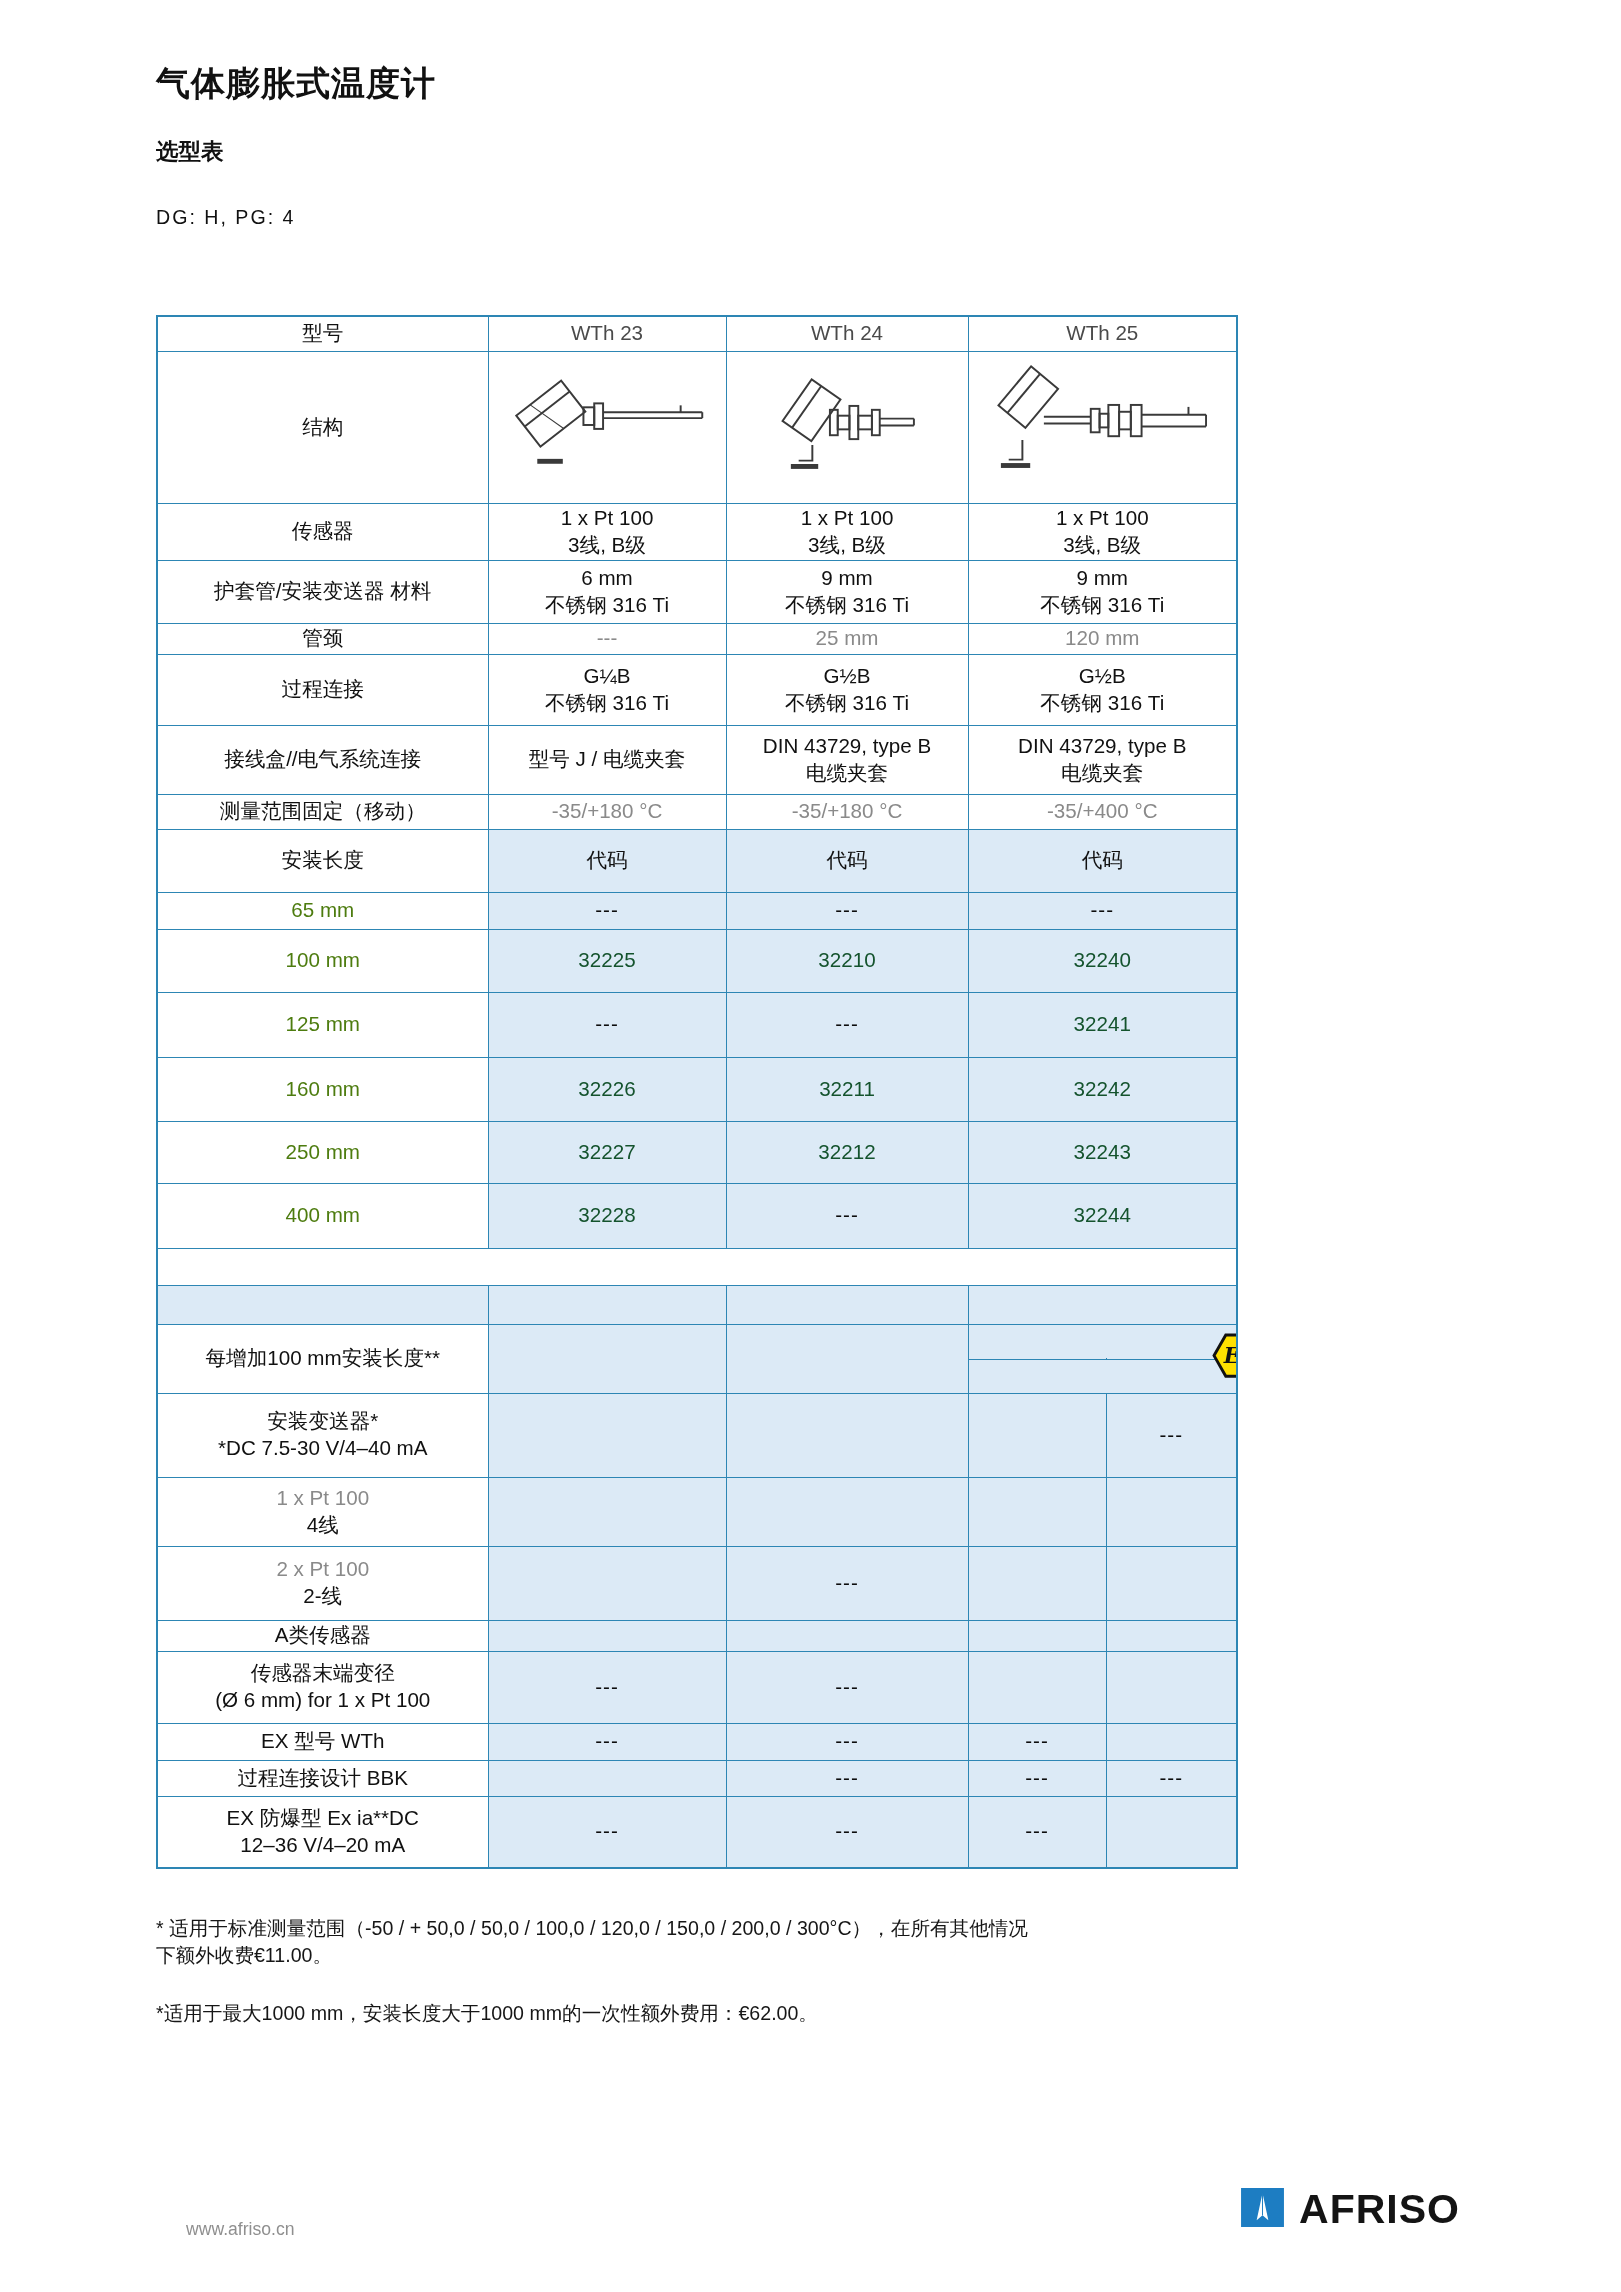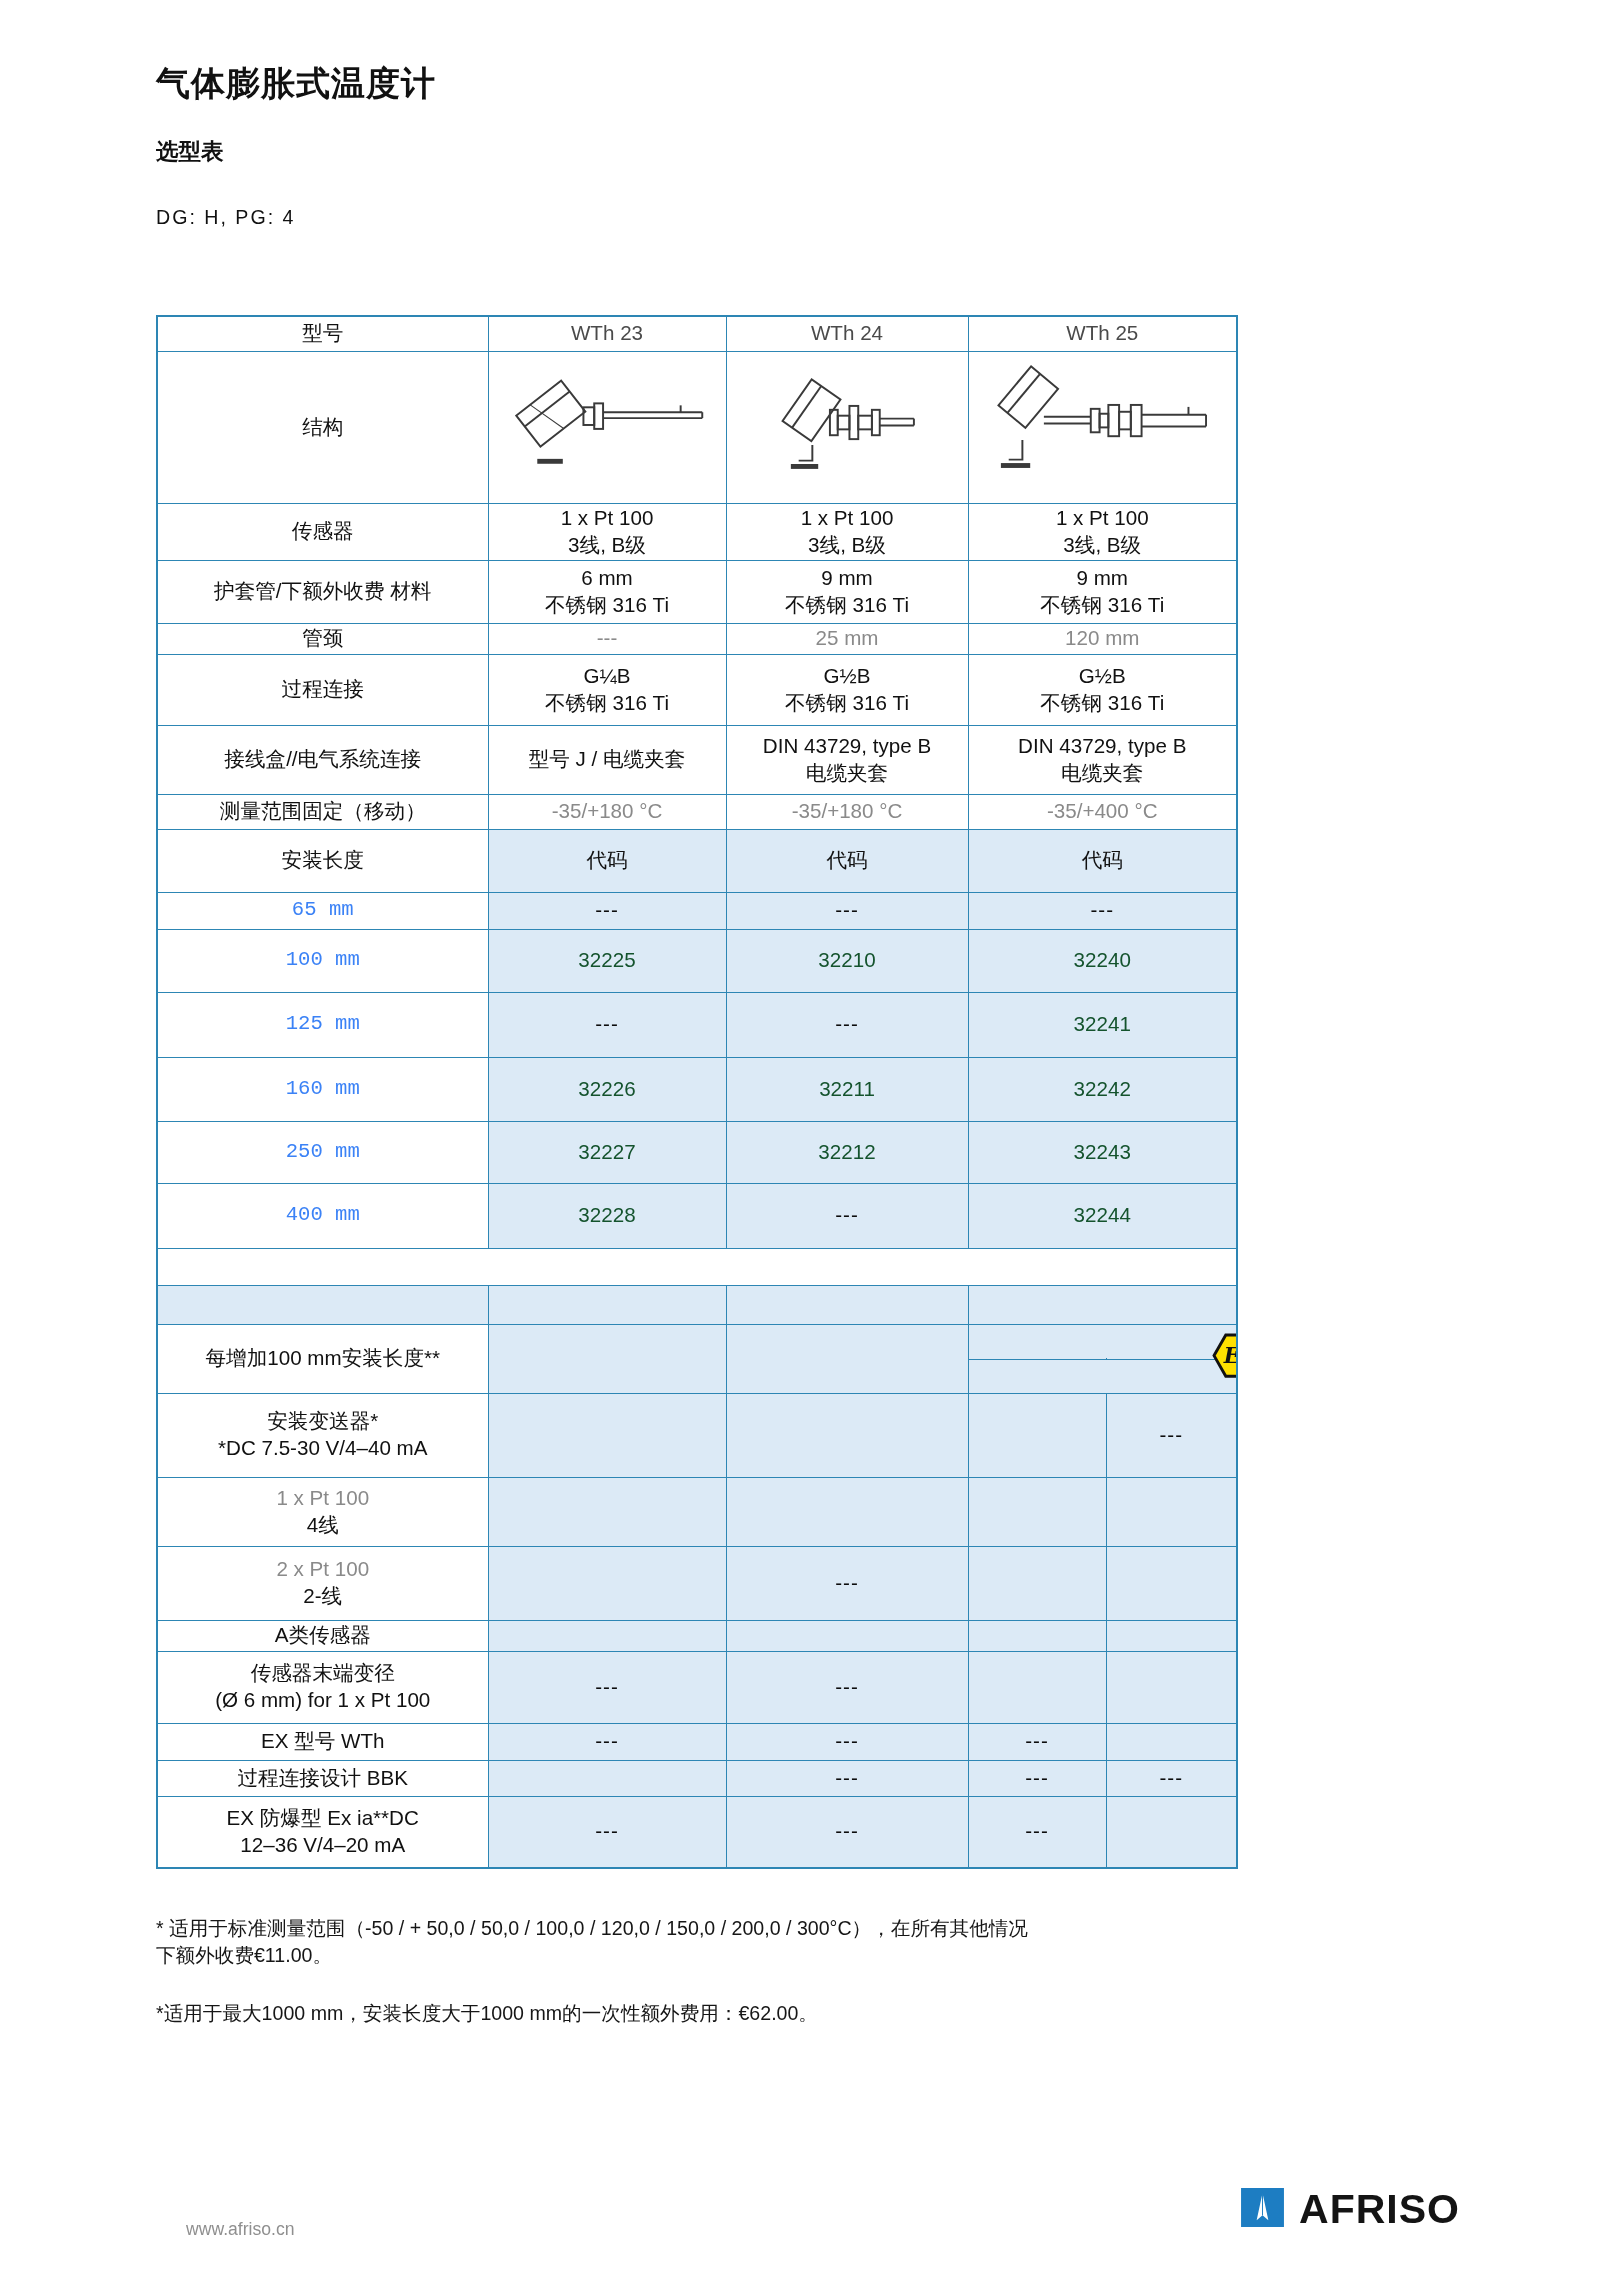--- a/index.html
+++ b/index.html
@@ -19,21 +19,21 @@
     white-space:pre-line;overflow:hidden;}
   th.lbl,td.lbl{text-align:left;padding-left:13.7px;background:#fff;color:#111;}
   th.colhead{color:#4a4a4a;font-size:21.6px;background:#fff;}
   td.spec-cell{background:#fff;color:#111;}
   td.gry{background:#fff;color:#8a8a8a;}
   td.blu{background:#dceaf6;color:#111;}
   td.code{color:#14532d;vertical-align:bottom;padding-bottom:8.8px;}
   td.dsh{font-weight:800;font-size:22.5px;letter-spacing:1px;color:#0c0c0c;}
   td.top{vertical-align:top;padding-top:3.9px;}
   td.spacer{background:#fff;}
-  td.lgry{color:#3b82f6;vertical-align:top;padding-top:5.9px;font-family:Liberation Mono, monospace;}
+  td.lgry{color:#4d7c0f;vertical-align:top;padding-top:5.9px;}
   td.lmix .l2{color:#111;}
   td.lmix .l1{color:#8a8a8a;}
   
   tr.h32{height:31px}tr.h36{height:35px}tr.h37{height:36px}tr.h38{height:37px}
   tr.h40{height:39px}tr.h58{height:57px}tr.h63{height:62px}tr.h64{height:63px}
   tr.h65{height:64px}tr.h66{height:65px}tr.h70{height:69px}tr.h72{height:71px}
   tr.h73{height:72px}tr.h75{height:74px}tr.h86{height:84px}tr.h155{height:152px}
   tr.hhead{height:35px}
   td.mini-wrap{padding:0;position:relative;background:#dceaf6;overflow:visible;}
   .mini{display:grid;grid-template-columns:51.3% 48.7%;grid-template-rows:1fr 1fr;
@@ -131,21 +131,21 @@
         <tr class="h58">
           <td class="lbl">传感器</td>
           <td class="spec-cell" colspan="1">1 x Pt 100
 3线, B级</td>
           <td class="spec-cell" colspan="1">1 x Pt 100
 3线, B级</td>
           <td class="spec-cell" colspan="2">1 x Pt 100
 3线, B级</td>
         </tr>
         <tr class="h64">
-          <td class="lbl">护套管/下额外收费 材料</td>
+          <td class="lbl">护套管/安装变送器 材料</td>
           <td class="spec-cell" colspan="1">6 mm
 不锈钢 316 Ti</td>
           <td class="spec-cell" colspan="1">9 mm
 不锈钢 316 Ti</td>
           <td class="spec-cell" colspan="2">9 mm
 不锈钢 316 Ti</td>
         </tr>
         <tr class="h32">
           <td class="lbl">管颈</td>
           <td class="gry" colspan="1">---</td>

